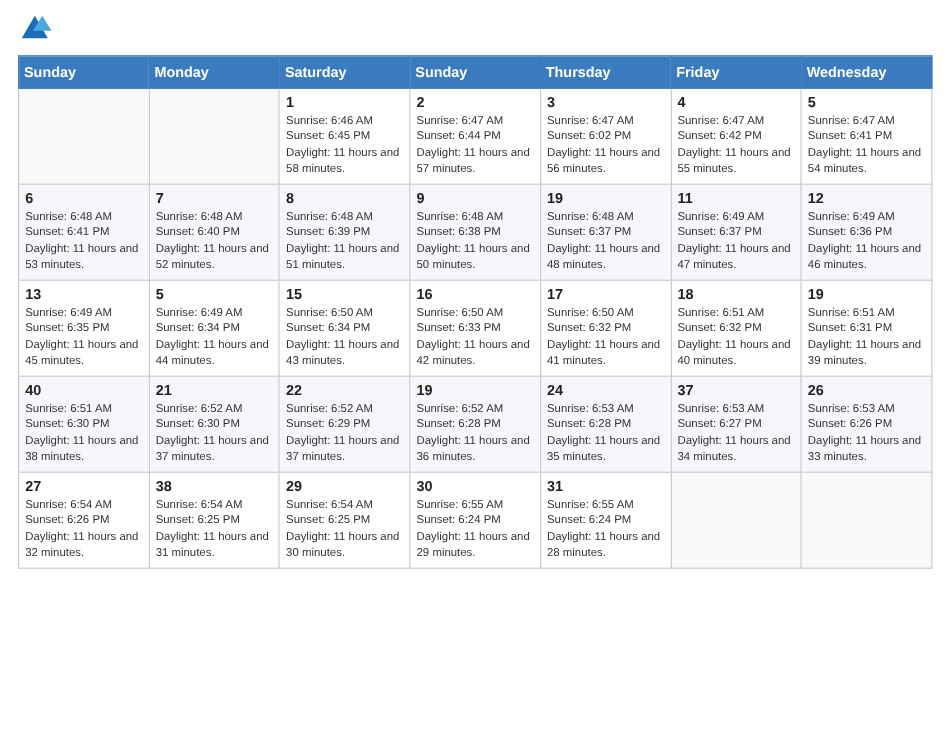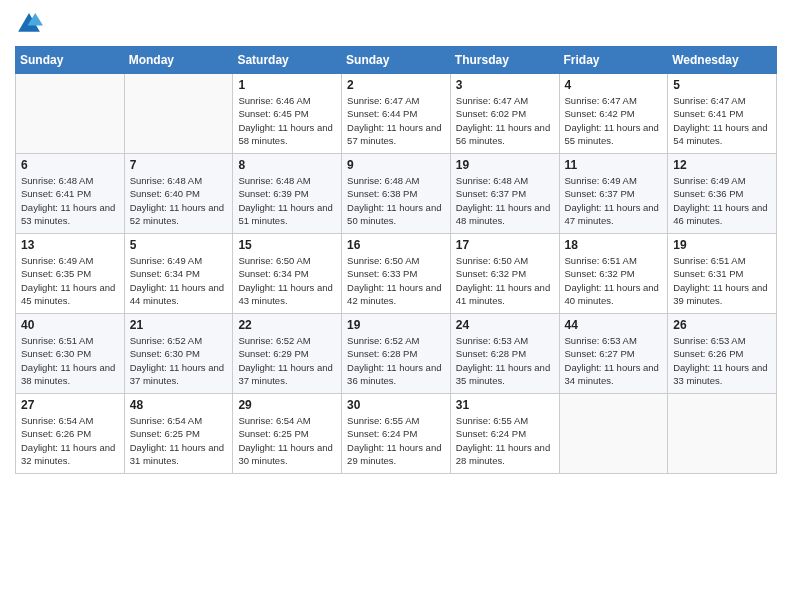--- a/index.html
+++ b/index.html
@@ -285,41 +285,41 @@
 Sunset: 6:28 PM
 Daylight: 11 hours and 36 minutes.</div>
           </td>
           <td>
             <span class="day-number">24</span>
             <div class="cell-content">Sunrise: 6:53 AM
 Sunset: 6:28 PM
 Daylight: 11 hours and 35 minutes.</div>
           </td>
           <td>
-            <span class="day-number">44</span>
+            <span class="day-number">37</span>
             <div class="cell-content">Sunrise: 6:53 AM
 Sunset: 6:27 PM
 Daylight: 11 hours and 34 minutes.</div>
           </td>
           <td>
             <span class="day-number">26</span>
             <div class="cell-content">Sunrise: 6:53 AM
 Sunset: 6:26 PM
 Daylight: 11 hours and 33 minutes.</div>
           </td>
         </tr>
         <tr>
           <td>
             <span class="day-number">27</span>
             <div class="cell-content">Sunrise: 6:54 AM
 Sunset: 6:26 PM
 Daylight: 11 hours and 32 minutes.</div>
           </td>
           <td>
-            <span class="day-number">48</span>
+            <span class="day-number">38</span>
             <div class="cell-content">Sunrise: 6:54 AM
 Sunset: 6:25 PM
 Daylight: 11 hours and 31 minutes.</div>
           </td>
           <td>
             <span class="day-number">29</span>
             <div class="cell-content">Sunrise: 6:54 AM
 Sunset: 6:25 PM
 Daylight: 11 hours and 30 minutes.</div>
           </td>

